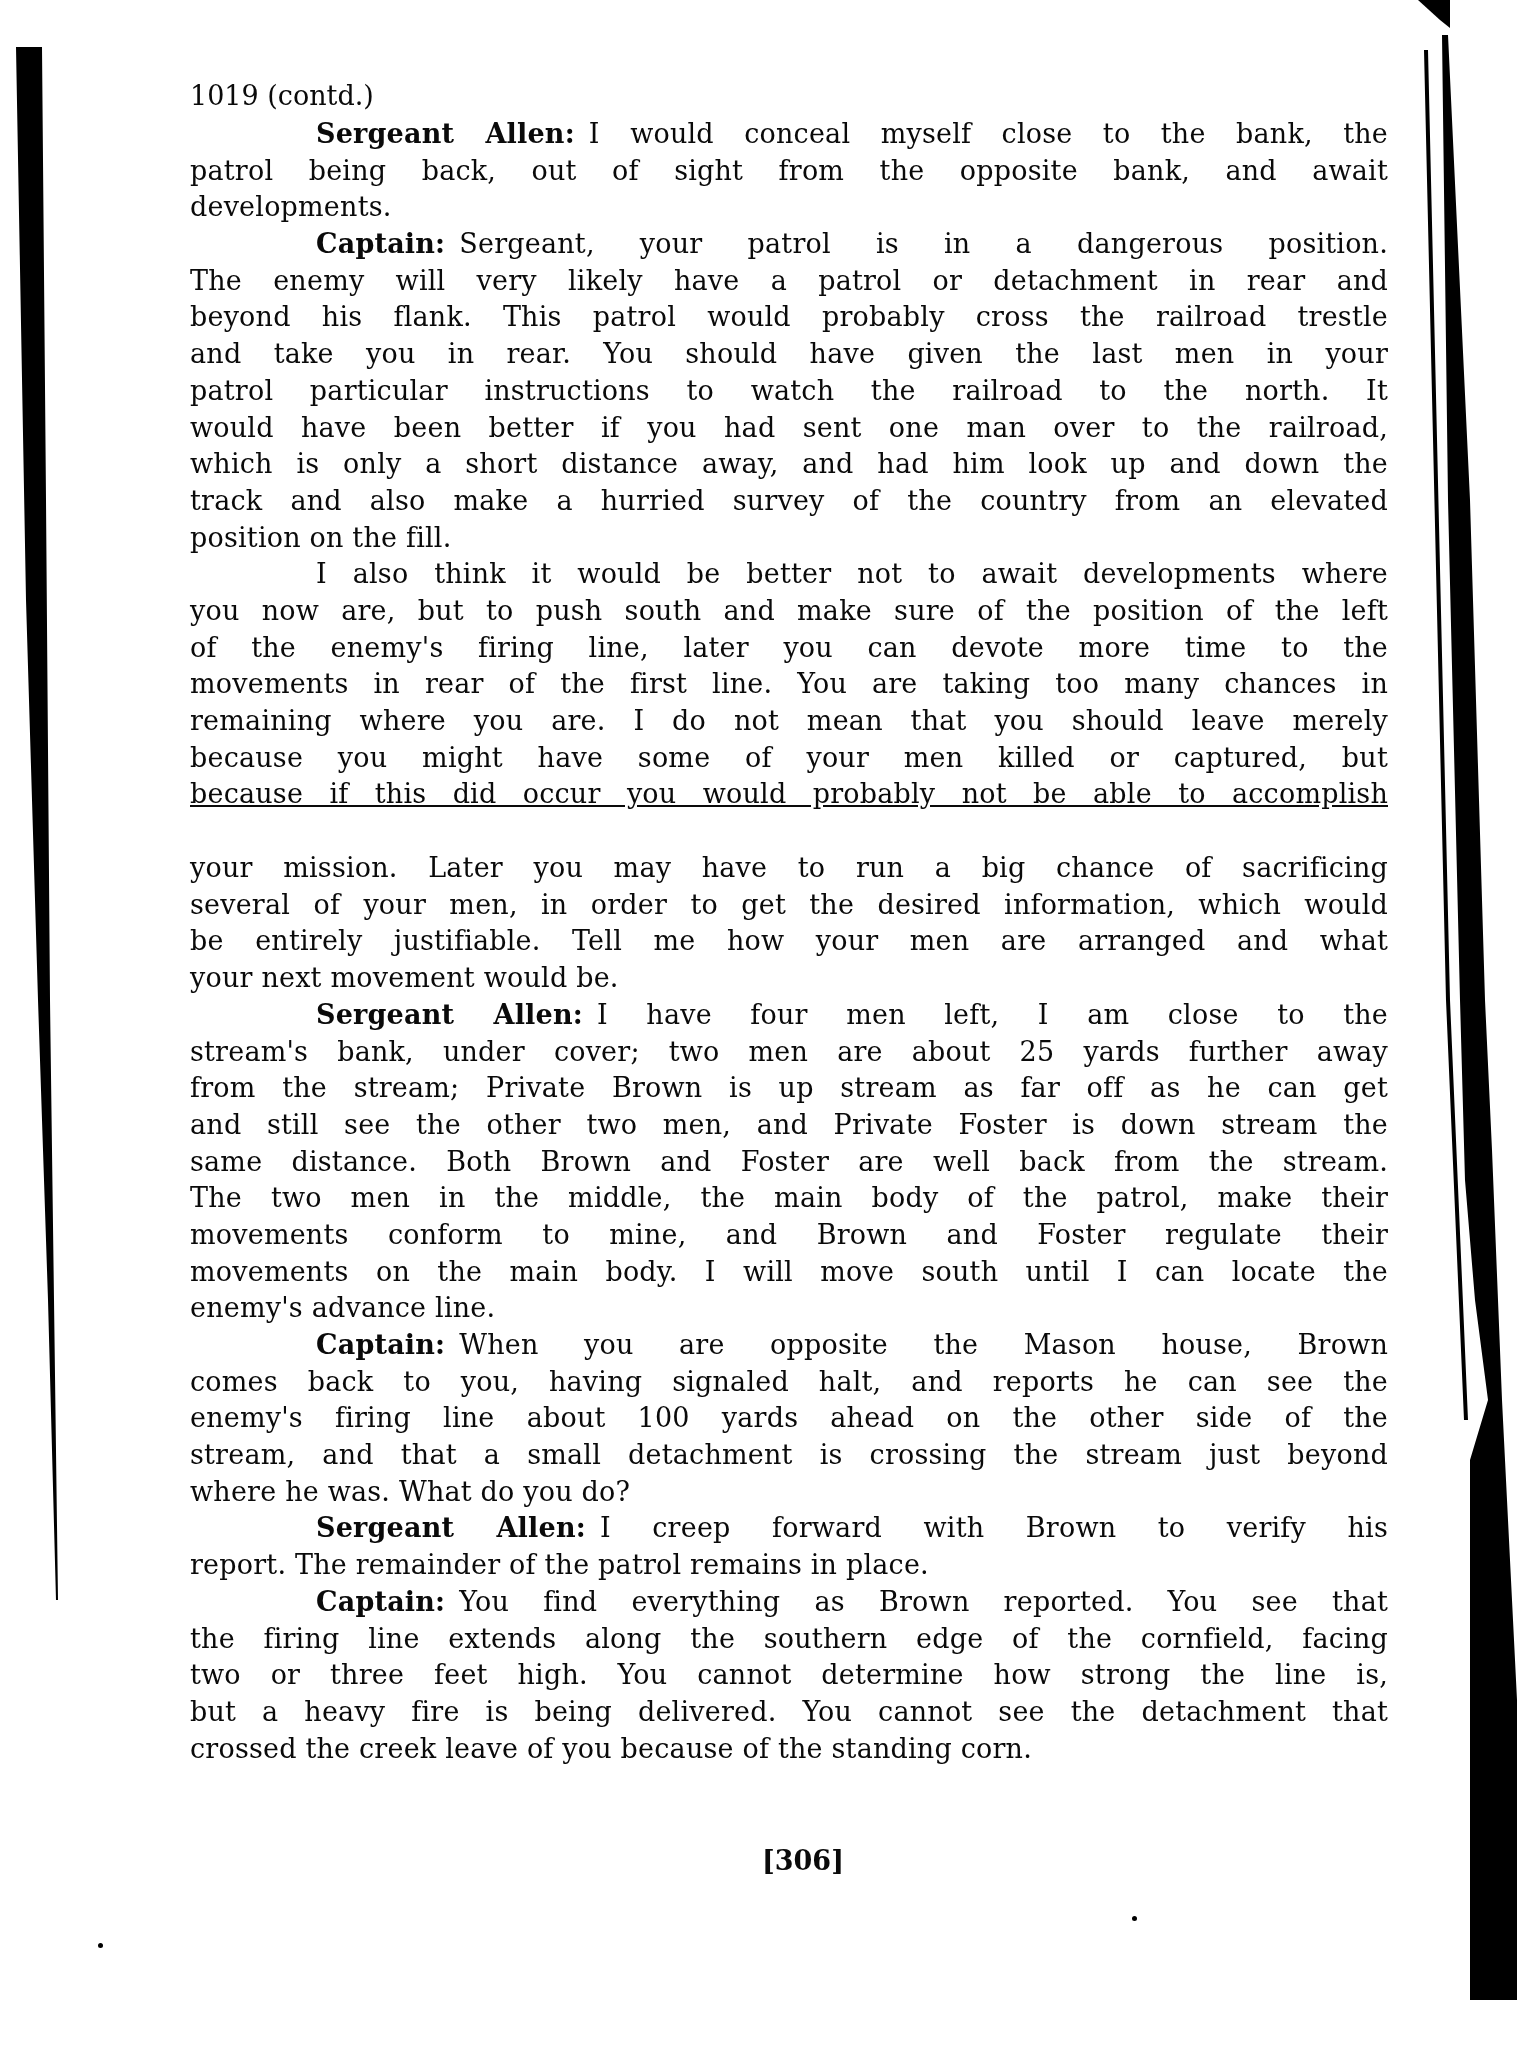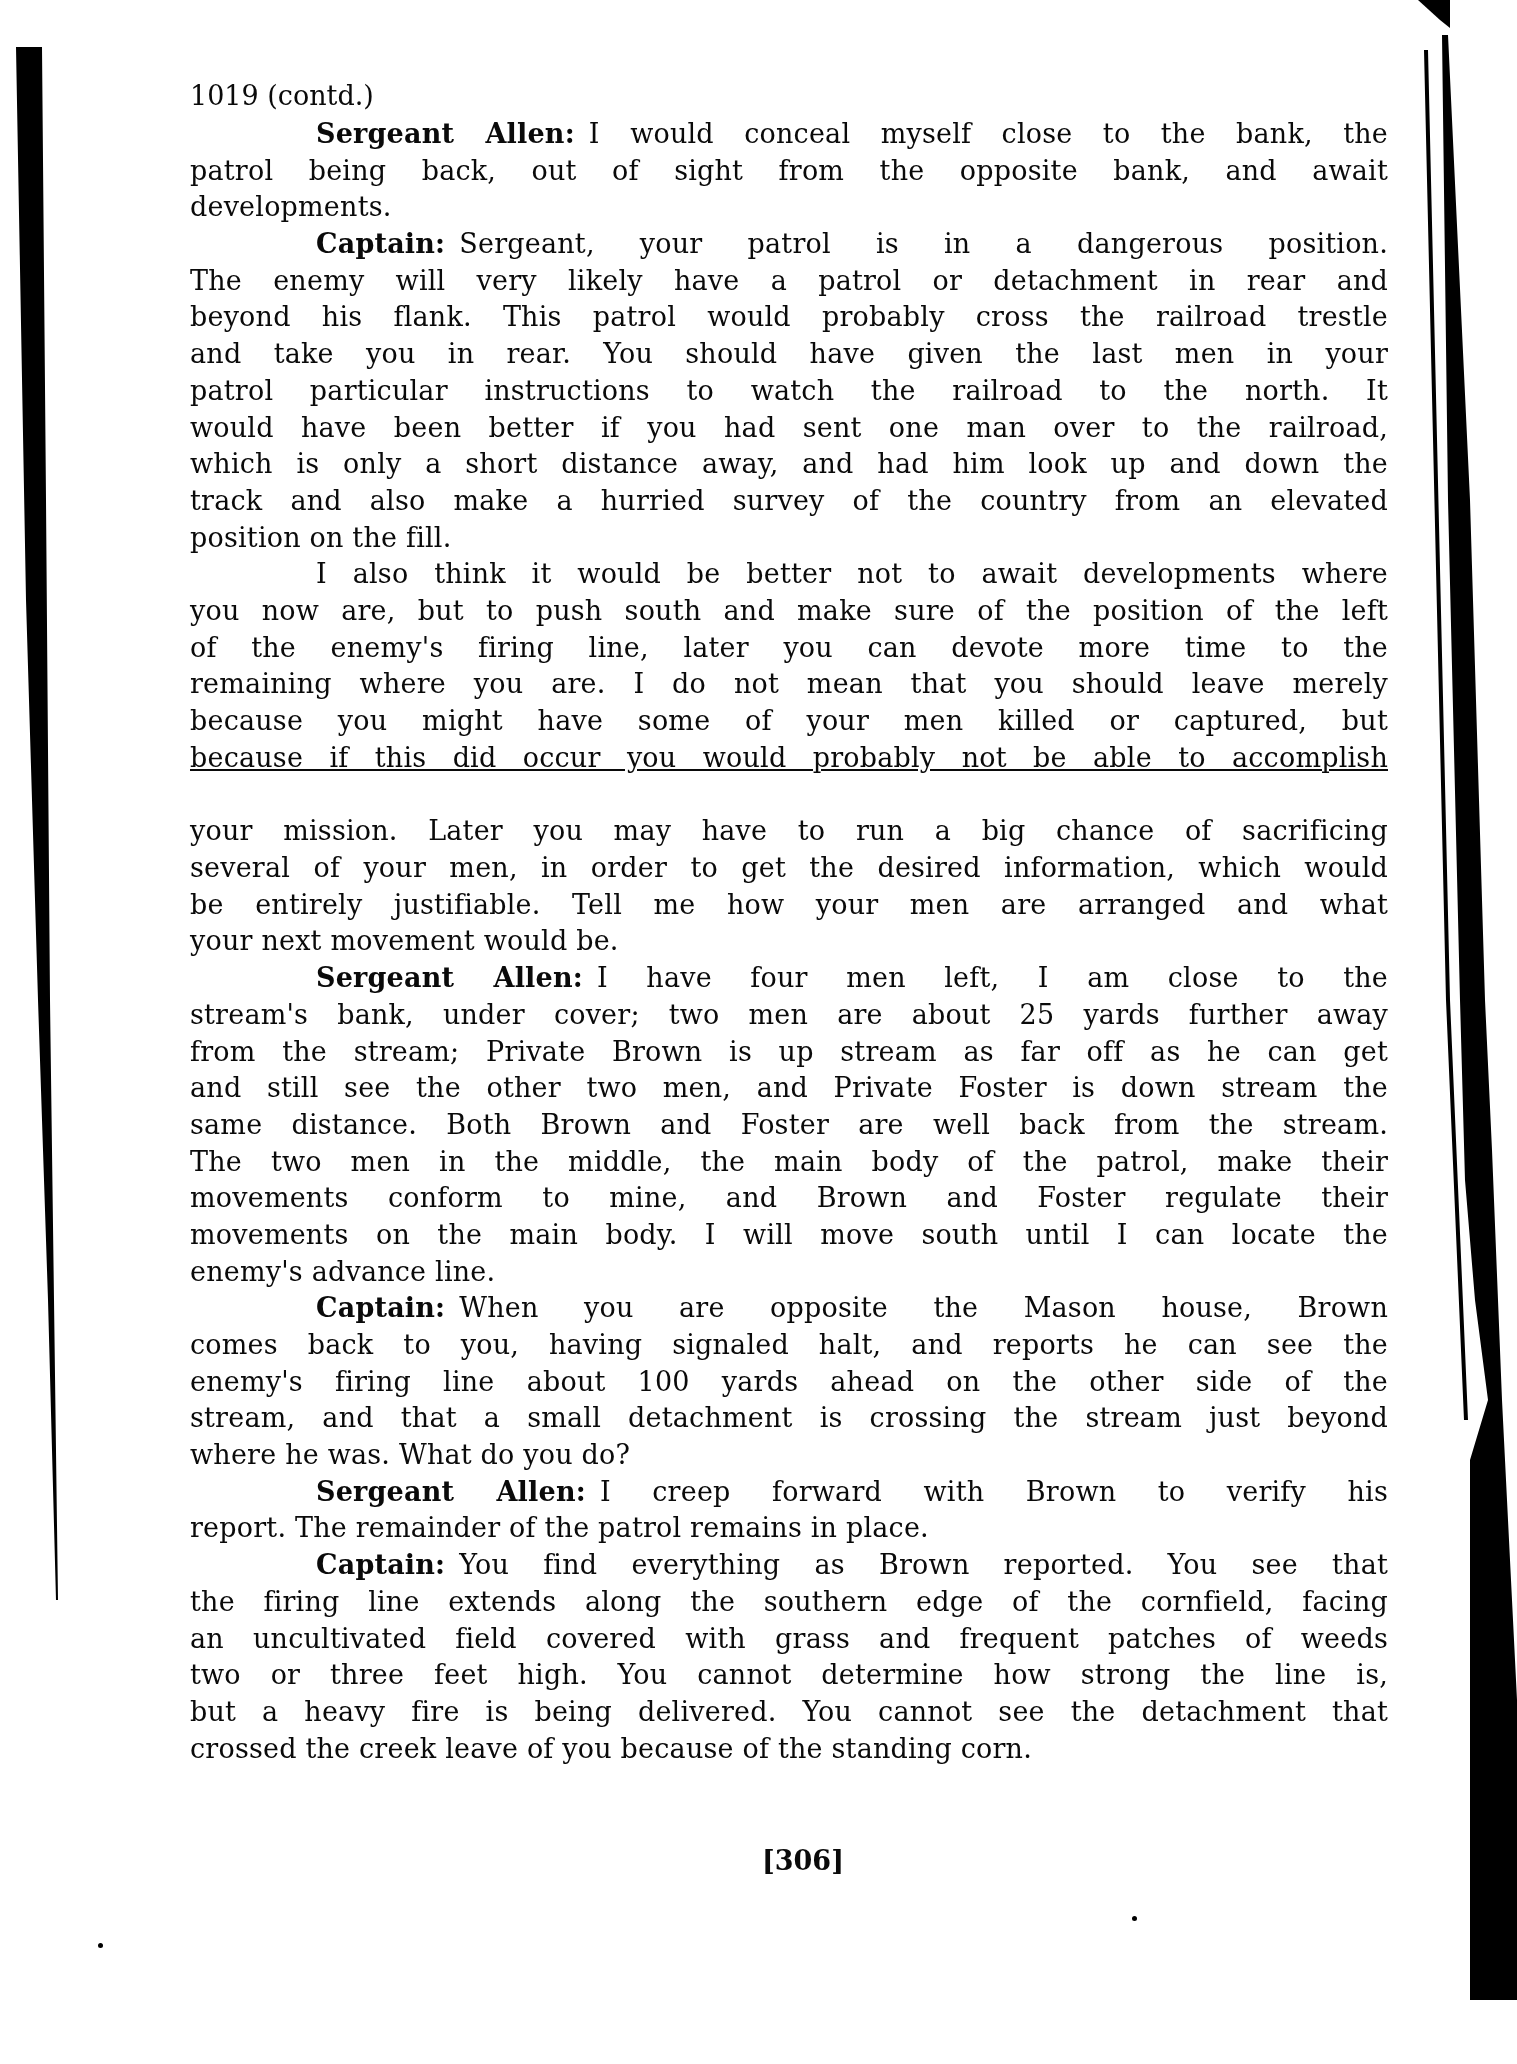--- a/index.html
+++ b/index.html
@@ -56,20 +56,21 @@
           <span class="line" style="white-space: normal; word-spacing: 0px;"><span>patrol particular instructions to watch the railroad to the north. It</span></span>
           <span class="line" style="white-space: normal; word-spacing: 0px;"><span>would have been better if you had sent one man over to the railroad,</span></span>
           <span class="line" style="white-space: normal; word-spacing: 0px;"><span>which is only a short distance away, and had him look up and down the</span></span>
           <span class="line" style="white-space: normal; word-spacing: 0px;"><span>track and also make a hurried survey of the country from an elevated</span></span>
           <span class="line last"><span>position on the fill.</span></span>
         </div>
         <div class="para">
           <span class="line first" style="white-space: normal; word-spacing: 0px;"><span>I also think it would be better not to await developments where</span></span>
           <span class="line" style="white-space: normal; word-spacing: 0px;"><span>you now are, but to push south and make sure of the position of the left</span></span>
           <span class="line" style="white-space: normal; word-spacing: 0px;"><span>of the enemy's firing line, later you can devote more time to the</span></span>
+          <span class="line" style="white-space: normal; word-spacing: 0px;"><span>movements in rear of the first line. You are taking too many chances in</span></span>
           <span class="line" style="white-space: normal; word-spacing: 0px;"><span>remaining where you are. I do not mean that you should leave merely</span></span>
           <span class="line" style="white-space: normal; word-spacing: 0px;"><span>because you might have some of your men killed or captured, but</span></span>
           <span class="line" style="white-space: normal; word-spacing: 0px; text-decoration: underline;"><span>because if this did occur you would probably not be able to accomplish</span></span>
           <span class="line" style="white-space: normal; word-spacing: 0px; margin-top: 37px;"><span>your mission. Later you may have to run a big chance of sacrificing</span></span>
           <span class="line" style="white-space: normal; word-spacing: 0px;"><span>several of your men, in order to get the desired information, which would</span></span>
           <span class="line" style="white-space: normal; word-spacing: 0px;"><span>be entirely justifiable. Tell me how your men are arranged and what</span></span>
           <span class="line last"><span>your next movement would be.</span></span>
         </div>
         <div class="para">
           <span class="line first" style="white-space: normal; word-spacing: 0px;"><span class="speaker">Sergeant Allen:</span><span>I have four men left, I am close to the</span></span>
@@ -89,21 +90,20 @@
           <span class="line" style="white-space: normal; word-spacing: 0px;"><span>stream, and that a small detachment is crossing the stream just beyond</span></span>
           <span class="line last"><span>where he was. What do you do?</span></span>
         </div>
         <div class="para">
           <span class="line first" style="white-space: normal; word-spacing: 0px;"><span class="speaker">Sergeant Allen:</span><span>I creep forward with Brown to verify his</span></span>
           <span class="line last"><span>report. The remainder of the patrol remains in place.</span></span>
         </div>
         <div class="para">
           <span class="line first" style="white-space: normal; word-spacing: 0px;"><span class="speaker">Captain:</span><span>You find everything as Brown reported. You see that</span></span>
           <span class="line" style="white-space: normal; word-spacing: 0px;"><span>the firing line extends along the southern edge of the cornfield, facing</span></span>
-          <span class="line" style="white-space: normal; word-spacing: 0px;"><span>an uncultivated field covered with grass and frequent patches of weeds</span></span>
           <span class="line" style="white-space: normal; word-spacing: 0px;"><span>two or three feet high. You cannot determine how strong the line is,</span></span>
           <span class="line" style="white-space: normal; word-spacing: 0px;"><span>but a heavy fire is being delivered. You cannot see the detachment that</span></span>
           <span class="line last"><span>crossed the creek leave of you because of the standing corn.</span></span>
         </div>
       </div>
   </div>
 
   <div class="page-number">[306]</div>
 
   <div class="speck" style="left:98px;top:1943px;width:5px;height:5px;"></div>

